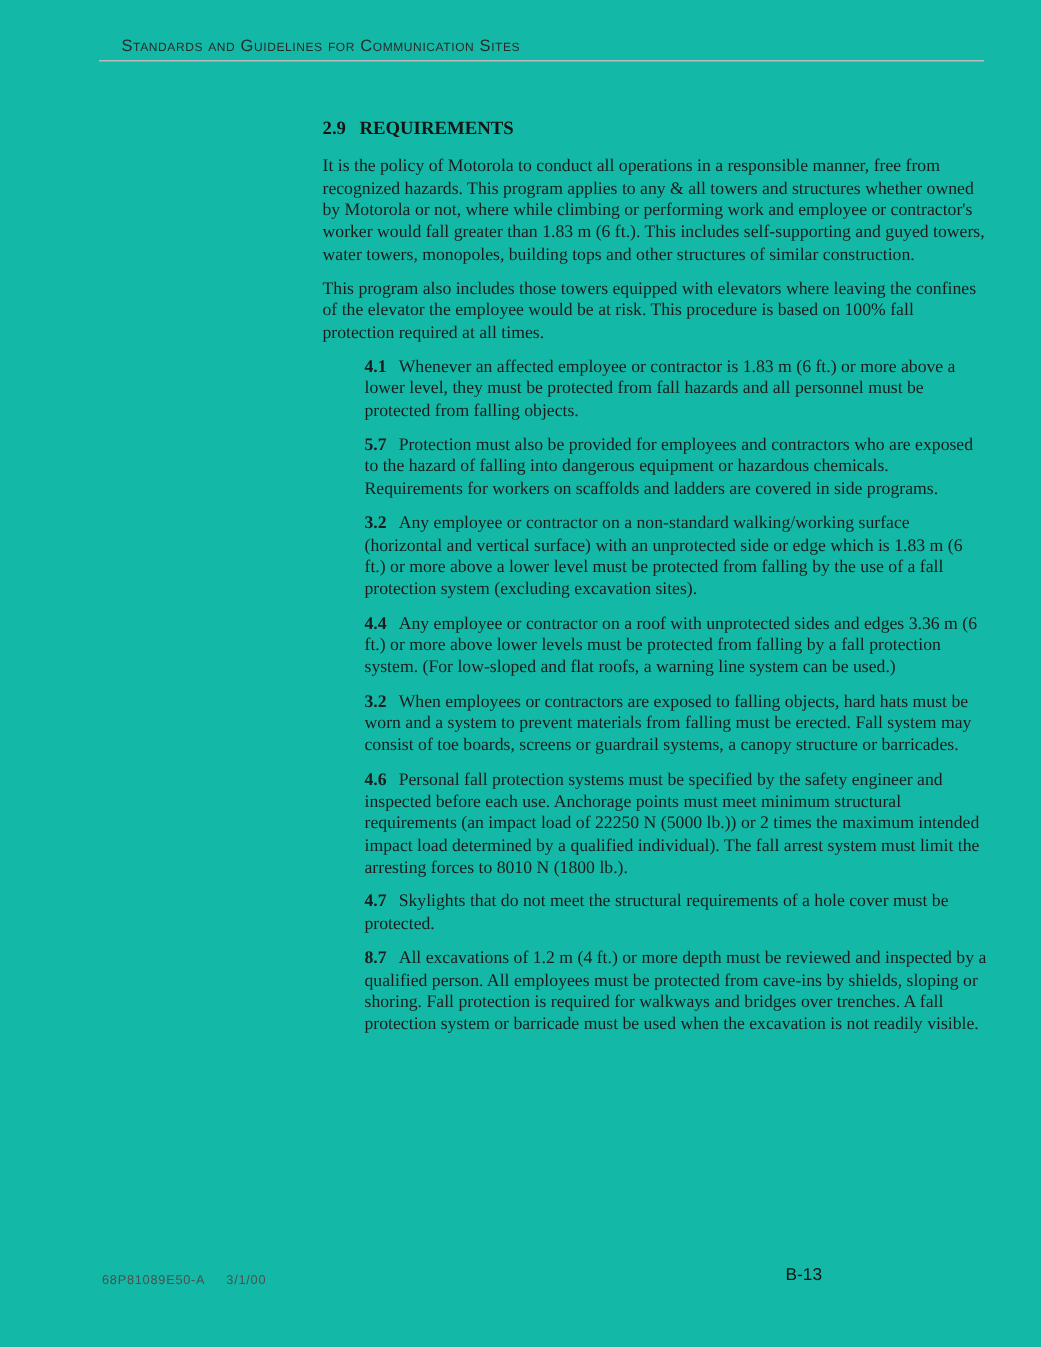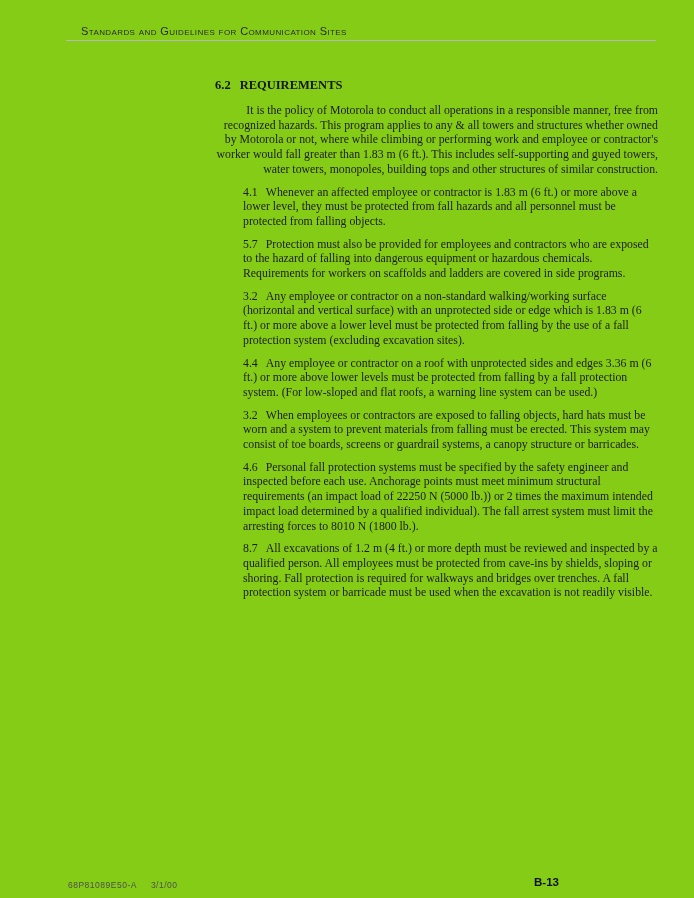--- a/index.html
+++ b/index.html
@@ -4,21 +4,21 @@
 <style>
   html, body {
     margin: 0;
     padding: 0;
     background: #ffffff;
   }
   .page {
     position: relative;
     width: 694px;
     height: 898px;
-    background: #84cc16;
+    background: #14b8a6;
     overflow: hidden;
     font-family: "Liberation Serif", serif;
     color: #1c1c1c;
   }
   .running-header {
     position: absolute;
     left: 81px;
     top: 25px;
     font-family: "Liberation Sans", sans-serif;
     font-variant: small-caps;
@@ -47,101 +47,105 @@
     margin: 6px 0 10px 0;
     color: #151515;
   }
   .section-heading .sec-num {
     margin-right: 9px;
   }
   .content p.body-para {
     font-size: 11.8px;
     line-height: 14.7px;
     margin: 0 0 8px 0;
-    text-align: right;
+    text-align: left;
   }
   .req-item {
     font-size: 11.8px;
     line-height: 14.7px;
     margin: 8px 0 0 28px;
     width: 415px;
   }
   .req-item .item-num {
     margin-right: 8px;
+    font-weight: bold;
   }
   .footer {
     position: absolute;
     left: 0;
     top: 844px;
     width: 592px;
     height: 20px;
     font-family: "Liberation Sans", sans-serif;
-    margin-top: 32px;
   }
   .footer-left {
     position: absolute;
     left: 68px;
     top: 4px;
     font-size: 8.5px;
     letter-spacing: 0.5px;
     color: #4f4f4f;
     white-space: nowrap;
   }
   .footer-left .doc-code { margin-right: 14px; }
   .footer-right {
     position: absolute;
-    right: 33px;
+    right: 44px;
     top: 0;
     font-size: 11.5px;
-    font-weight: bold;
+    font-weight: normal;
     color: #111111;
   }
 </style>
 </head>
 <body>
 
 <div class="page">
 
   <div class="running-header">Standards and Guidelines for Communication Sites</div>
 
   <div class="header-rule"></div>
 
   <div class="content">
 
     <div class="section-heading">
-      <span class="sec-num">6.2</span><span>REQUIREMENTS</span>
+      <span class="sec-num">2.9</span><span>REQUIREMENTS</span>
     </div>
 
     <p class="body-para">It is the policy of Motorola to conduct all operations in a responsible manner, free from recognized hazards. This program applies to any &amp; all towers and structures whether owned by Motorola or not, where while climbing or performing work and employee or contractor's worker would fall greater than 1.83 m (6 ft.). This includes self-supporting and guyed towers, water towers, monopoles, building tops and other structures of similar construction.</p>
 
+    <p class="body-para">This program also includes those towers equipped with elevators where leaving the confines of the elevator the employee would be at risk. This procedure is based on 100% fall protection required at all times.</p>
 
     <div class="req-item">
       <span class="item-num">4.1</span><span>Whenever an affected employee or contractor is 1.83 m (6 ft.) or more above a lower level, they must be protected from fall hazards and all personnel must be protected from falling objects.</span>
     </div>
 
     <div class="req-item">
       <span class="item-num">5.7</span><span>Protection must also be provided for employees and contractors who are exposed to the hazard of falling into dangerous equipment or hazardous chemicals. Requirements for workers on scaffolds and ladders are covered in side programs.</span>
     </div>
 
     <div class="req-item">
       <span class="item-num">3.2</span><span>Any employee or contractor on a non-standard walking/working surface (horizontal and vertical surface) with an unprotected side or edge which is 1.83 m (6 ft.) or more above a lower level must be protected from falling by the use of a fall protection system (excluding excavation sites).</span>
     </div>
 
     <div class="req-item">
       <span class="item-num">4.4</span><span>Any employee or contractor on a roof with unprotected sides and edges 3.36 m (6 ft.) or more above lower levels must be protected from falling by a fall protection system. (For low-sloped and flat roofs, a warning line system can be used.)</span>
     </div>
 
     <div class="req-item">
-      <span class="item-num">3.2</span><span>When employees or contractors are exposed to falling objects, hard hats must be worn and a system to prevent materials from falling must be erected. This system may consist of toe boards, screens or guardrail systems, a canopy structure or barricades.</span>
+      <span class="item-num">3.2</span><span>When employees or contractors are exposed to falling objects, hard hats must be worn and a system to prevent materials from falling must be erected. Fall system may consist of toe boards, screens or guardrail systems, a canopy structure or barricades.</span>
     </div>
 
     <div class="req-item">
       <span class="item-num">4.6</span><span>Personal fall protection systems must be specified by the safety engineer and inspected before each use. Anchorage points must meet minimum structural requirements (an impact load of 22250 N (5000 lb.)) or 2 times the maximum intended impact load determined by a qualified individual). The fall arrest system must limit the arresting forces to 8010 N (1800 lb.).</span>
     </div>
 
+    <div class="req-item">
+      <span class="item-num">4.7</span><span>Skylights that do not meet the structural requirements of a hole cover must be protected.</span>
+    </div>
 
     <div class="req-item">
       <span class="item-num">8.7</span><span>All excavations of 1.2 m (4 ft.) or more depth must be reviewed and inspected by a qualified person. All employees must be protected from cave-ins by shields, sloping or shoring. Fall protection is required for walkways and bridges over trenches. A fall protection system or barricade must be used when the excavation is not readily visible.</span>
     </div>
 
   </div>
 
   <div class="footer">
     <div class="footer-left">
       <span class="doc-code">68P81089E50-A</span><span>3/1/00</span>

